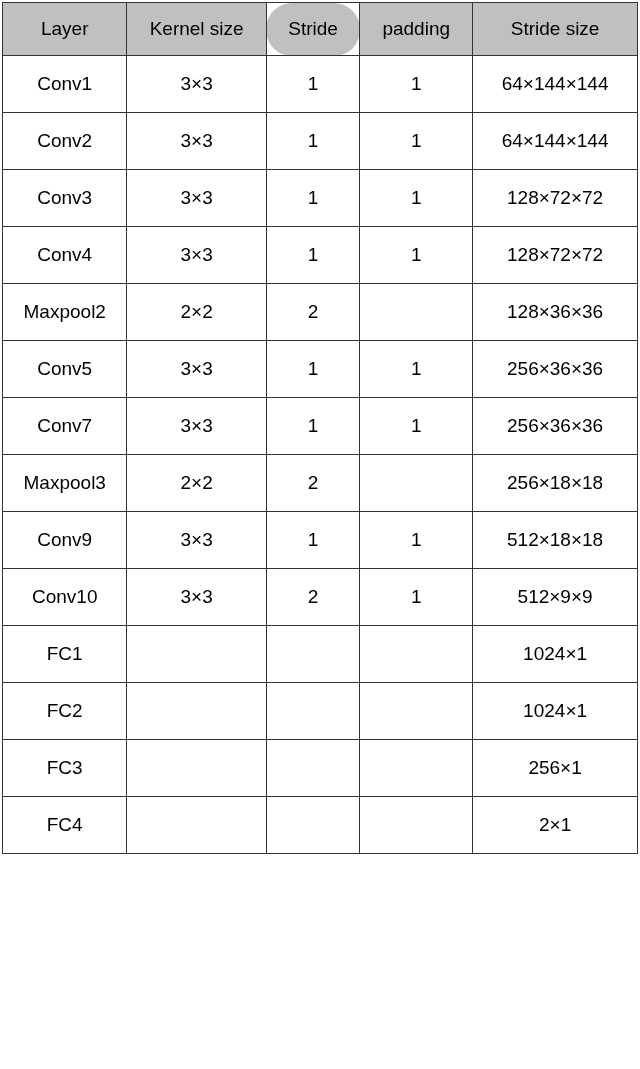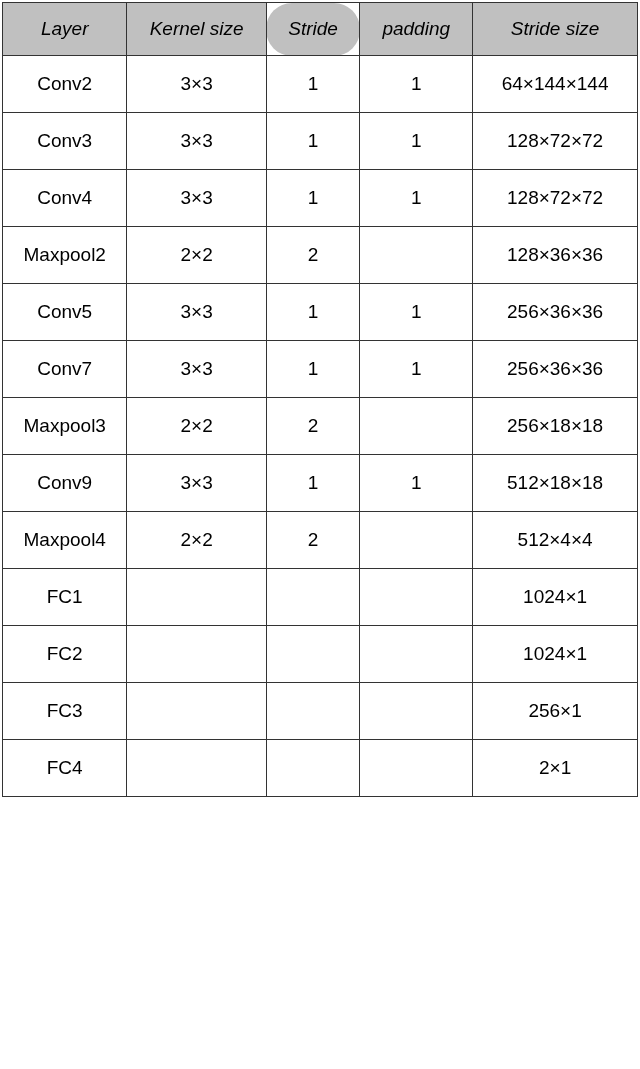--- a/index.html
+++ b/index.html
@@ -18,21 +18,20 @@
       border: 1px solid #333;
       text-align: center;
       vertical-align: middle;
       font-size: 19px;
       font-weight: normal;
       color: #000;
     }
     th {
       background-color: #c0c0c0;
       height: 50px;
-      font-style: italic;
     }
     td {
       height: 54px;
     }
     .col-layer { width: 105px; }
     .col-kernel { width: 118px; }
     .col-stride { width: 78px; border-radius: 26px; }
     .col-padding { width: 95px; }
     .col-output { width: 140px; }
   </style>
@@ -43,20 +42,27 @@
   <thead>
     <tr>
       <th class="col-layer">Layer</th>
       <th class="col-kernel">Kernel size</th>
       <th class="col-stride">Stride</th>
       <th class="col-padding">padding</th>
       <th class="col-output">Stride size</th>
     </tr>
   </thead>
   <tbody>
+    <tr>
+      <td>Conv1</td>
+      <td>3×3</td>
+      <td>1</td>
+      <td>1</td>
+      <td>64×144×144</td>
+    </tr>
     <tr>
       <td>Conv2</td>
       <td>3×3</td>
       <td>1</td>
       <td>1</td>
       <td>64×144×144</td>
     </tr>
     <tr>
       <td>Conv3</td>
       <td>3×3</td>
@@ -100,25 +106,25 @@
       <td>256×18×18</td>
     </tr>
     <tr>
       <td>Conv9</td>
       <td>3×3</td>
       <td>1</td>
       <td>1</td>
       <td>512×18×18</td>
     </tr>
     <tr>
-      <td>Maxpool4</td>
-      <td>2×2</td>
+      <td>Conv10</td>
+      <td>3×3</td>
       <td>2</td>
-      <td></td>
-      <td>512×4×4</td>
+      <td>1</td>
+      <td>512×9×9</td>
     </tr>
     <tr>
       <td>FC1</td>
       <td></td>
       <td></td>
       <td></td>
       <td>1024×1</td>
     </tr>
     <tr>
       <td>FC2</td>

